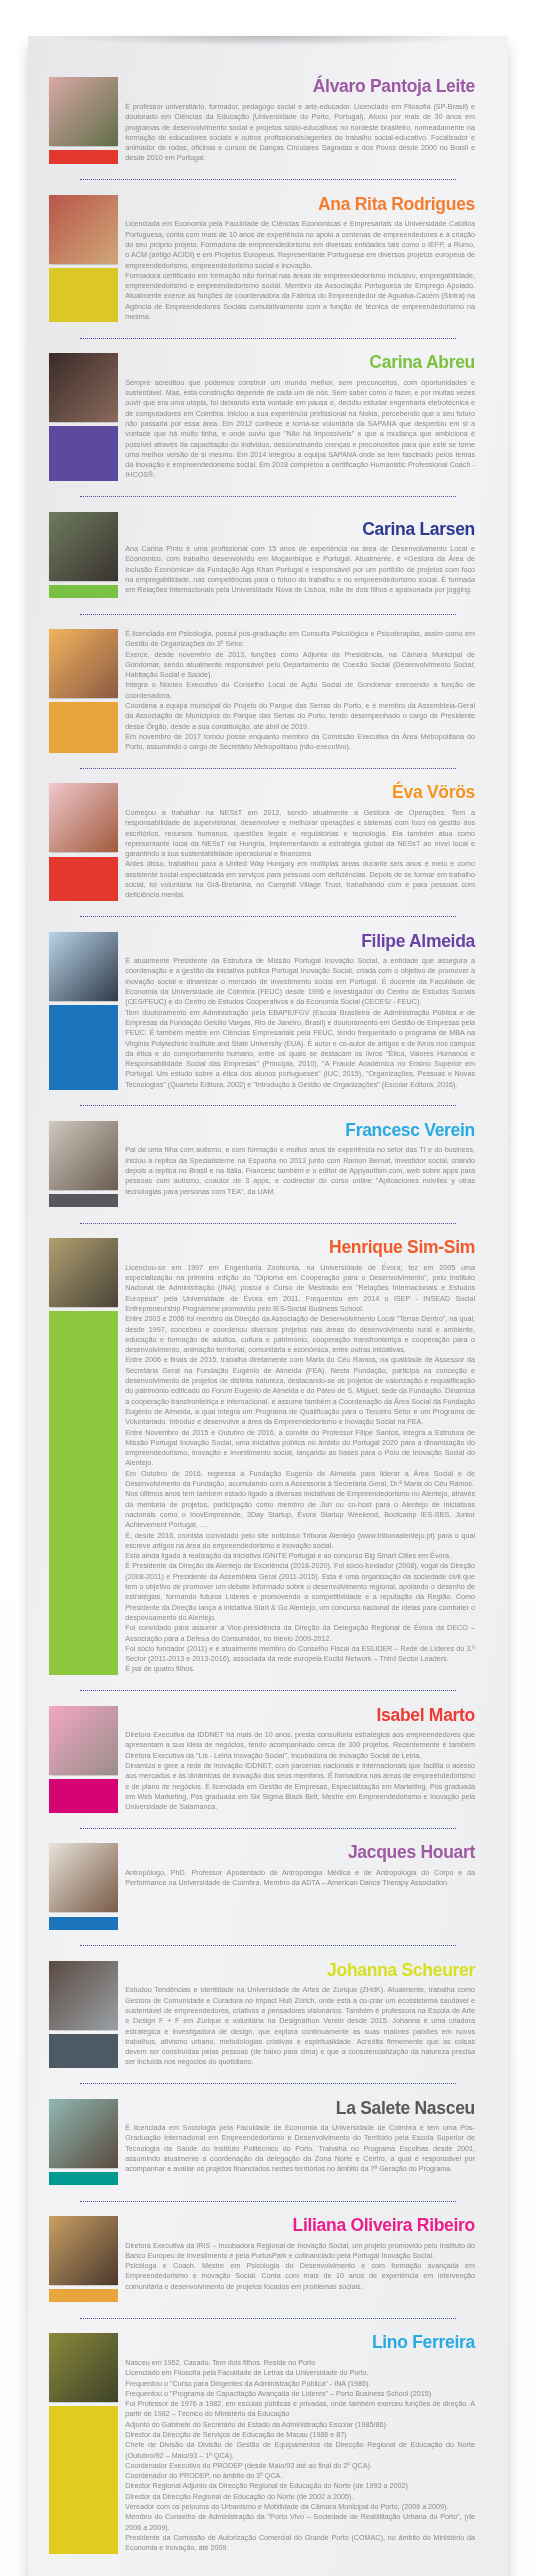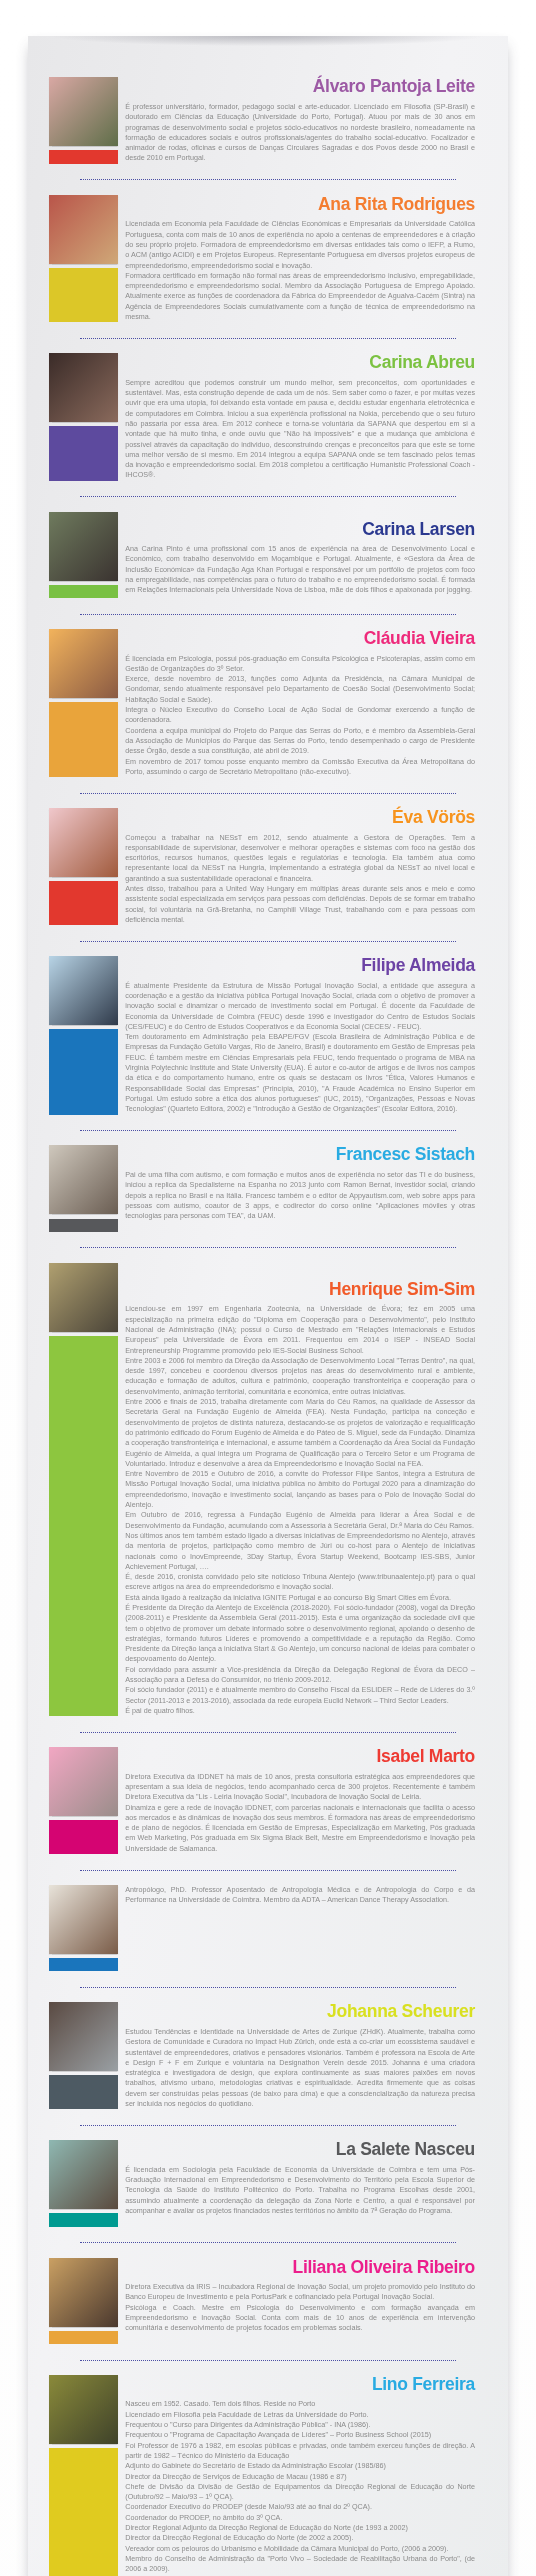--- a/index.html
+++ b/index.html
@@ -89,21 +89,20 @@
           </div>
     </div>
   </section>
 <div class="sep"></div>
   <section class="profile">
     <div class="left">
       <div class="photo" style="background: linear-gradient(135deg, rgb(242, 179, 92), rgb(138, 90, 67));"></div>
       <div class="bar" style="background: rgb(233, 164, 59);"></div>
     </div>
     <div class="content">
-      <h2 class="pname" style="color: rgb(238, 42, 123);">Cláudia Vieira</h2>
       <div class="bio">
             <p>É licenciada em Psicologia, possui pós-graduação em Consulta Psicológica e Psicoterapias, assim como em Gestão de Organizações do 3º Setor.</p>
             <p>Exerce, desde novembro de 2013, funções como Adjunta da Presidência, na Câmara Municipal de Gondomar, sendo atualmente responsável pelo Departamento de Coesão Social (Desenvolvimento Social; Habitação Social e Saúde).</p>
             <p>Integra o Núcleo Executivo do Conselho Local de Ação Social de Gondomar exercendo a função de coordenadora.</p>
             <p>Coordena a equipa municipal do Projeto do Parque das Serras do Porto, e é membro da Assembleia-Geral da Associação de Municípios do Parque das Serras do Porto, tendo desempenhado o cargo de Presidente desse Órgão, desde a sua constituição, até abril de 2019.</p>
             <p>Em novembro de 2017 tomou posse enquanto membro da Comissão Executiva da Área Metropolitana do Porto, assumindo o cargo de Secretário Metropolitano (não-executivo).</p>
           </div>
     </div>
   </section>
 <div class="sep"></div>
@@ -134,34 +133,34 @@
           </div>
     </div>
   </section>
 <div class="sep"></div>
   <section class="profile">
     <div class="left">
       <div class="photo" style="background: linear-gradient(135deg, rgb(207, 200, 189), rgb(106, 93, 82));"></div>
       <div class="bar" style="background: rgb(87, 88, 91);"></div>
     </div>
     <div class="content">
-      <h2 class="pname" style="color: rgb(41, 171, 226);">Francesc Sistach</h2>
+      <h2 class="pname" style="color: rgb(41, 171, 226);">Francesc Verein</h2>
       <div class="bio">
             <p>Pai de uma filha com autismo, e com formação e muitos anos de experiência no setor das TI e do business, iniciou a replica da Specialisterne na Espanha no 2013 junto com Ramon Bernat, investidor social, criando depois a replica no Brasil e na Itália. Francesc também e o editor de Appyautism.com, web sobre apps para pessoas com autismo, coautor de 3 apps, e codirector do corso online "Aplicaciones móviles y otras tecnologias para personas com TEA", da UAM.</p>
           </div>
     </div>
   </section>
 <div class="sep"></div>
   <section class="profile">
     <div class="left">
       <div class="photo" style="background: linear-gradient(135deg, rgb(176, 160, 112), rgb(74, 68, 56));"></div>
       <div class="bar" style="background: rgb(141, 198, 63);"></div>
     </div>
     <div class="content">
-      <h2 class="pname" style="color: rgb(241, 91, 42); margin-top: 17px;">Henrique Sim-Sim</h2>
+      <h2 class="pname" style="color: rgb(241, 91, 42);">Henrique Sim-Sim</h2>
       <div class="bio">
             <p>Licenciou-se em 1997 em Engenharia Zootecnia, na Universidade de Évora; fez em 2005 uma especialização na primeira edição do "Diploma em Cooperação para o Desenvolvimento", pelo Instituto Nacional de Administração (INA); possui o Curso de Mestrado em "Relações Internacionais e Estudos Europeus" pela Universidade de Évora em 2011. Frequentou em 2014 o ISEP - INSEAD Social Entrepreneurship Programme promovido pelo IES-Social Business School.</p>
             <p>Entre 2003 e 2006 foi membro da Direção da Associação de Desenvolvimento Local "Terras Dentro", na qual, desde 1997, concebeu e coordenou diversos projetos nas áreas do desenvolvimento rural e ambiente, educação e formação de adultos, cultura e património, cooperação transfronteiriça e cooperação para o desenvolvimento, animação territorial, comunitária e económica, entre outras iniciativas.</p>
             <p>Entre 2006 e finais de 2015, trabalha diretamente com Maria do Céu Ramos, na qualidade de Assessor da Secretária Geral na Fundação Eugénio de Almeida (FEA). Nesta Fundação, participa na conceção e desenvolvimento de projetos de distinta natureza, destacando-se os projetos de valorização e requalificação do património edificado do Fórum Eugénio de Almeida e do Páteo de S. Miguel, sede da Fundação. Dinamiza a cooperação transfronteiriça e internacional, e assume também a Coordenação da Área Social da Fundação Eugénio de Almeida, a qual integra um Programa de Qualificação para o Terceiro Setor e um Programa de Voluntariado. Introduz e desenvolve a área da Empreendedorismo e Inovação Social na FEA.</p>
             <p>Entre Novembro de 2015 e Outubro de 2016, a convite do Professor Filipe Santos, integra a Estrutura de Missão Portugal Inovação Social, uma iniciativa pública no âmbito do Portugal 2020 para a dinamização do empreendedorismo, inovação e investimento social, lançando as bases para o Polo de Inovação Social do Alentejo.</p>
             <p>Em Outubro de 2016, regressa à Fundação Eugénio de Almeida para liderar a Área Social e de Desenvolvimento da Fundação, acumulando com a Assessoria à Secretária Geral, Dr.ª Maria do Céu Ramos.</p>
             <p>Nos últimos anos tem também estado ligado a diversas iniciativas de Empreendedorismo no Alentejo, através da mentoria de projetos, participação como membro de Júri ou co-host para o Alentejo de iniciativas nacionais como o InovEmpreende, 3Day Startup, Évora Startup Weekend, Bootcamp IES-SBS, Junior Achievement Portugal, ….</p>
             <p>É, desde 2016, cronista convidado pelo site noticioso Tribuna Alentejo (www.tribunaalentejo.pt) para o qual escreve artigos na área do empreendedorismo e inovação social.</p>
             <p>Está ainda ligado à realização da iniciativa IGNITE Portugal e ao concurso Big Smart Cities em Évora.</p>
             <p>É Presidente da Direção da Alentejo de Excelência (2018-2020). Foi sócio-fundador (2008), vogal da Direção (2008-2011) e Presidente da Assembleia Geral (2011-2015). Esta é uma organização da sociedade civil que tem o objetivo de promover um debate informado sobre o desenvolvimento regional, apoiando o desenho de estratégias, formando futuros Líderes e promovendo a competitividade e a reputação da Região. Como Presidente da Direção lança a iniciativa Start &amp; Go Alentejo, um concurso nacional de ideias para combater o despovoamento do Alentejo.</p>
@@ -185,20 +184,21 @@
           </div>
     </div>
   </section>
 <div class="sep"></div>
   <section class="profile">
     <div class="left">
       <div class="photo" style="background: linear-gradient(135deg, rgb(232, 227, 218), rgb(122, 92, 72));"></div>
       <div class="bar" style="background: rgb(26, 117, 188);"></div>
     </div>
     <div class="content">
+      <h2 class="pname" style="color: rgb(162, 89, 164);">Jacques Houart</h2>
       <div class="bio">
             <p>Antropólogo, PhD. Professor Aposentado de Antropologia Médica e de Antropologia do Corpo e da Performance na Universidade de Coimbra. Membro da ADTA – American Dance Therapy Association.</p>
           </div>
     </div>
   </section>
 <div class="sep"></div>
   <section class="profile">
     <div class="left">
       <div class="photo" style="background: linear-gradient(135deg, rgb(90, 74, 66), rgb(154, 160, 164));"></div>
       <div class="bar" style="background: rgb(77, 90, 99);"></div>

